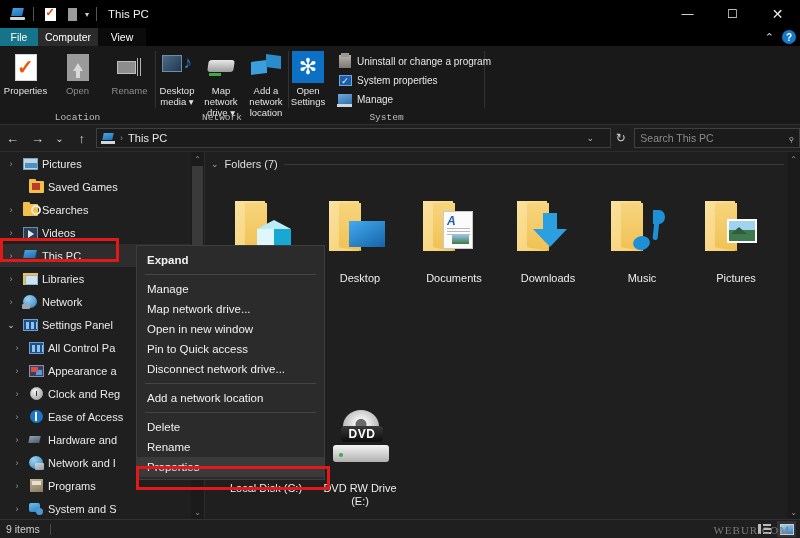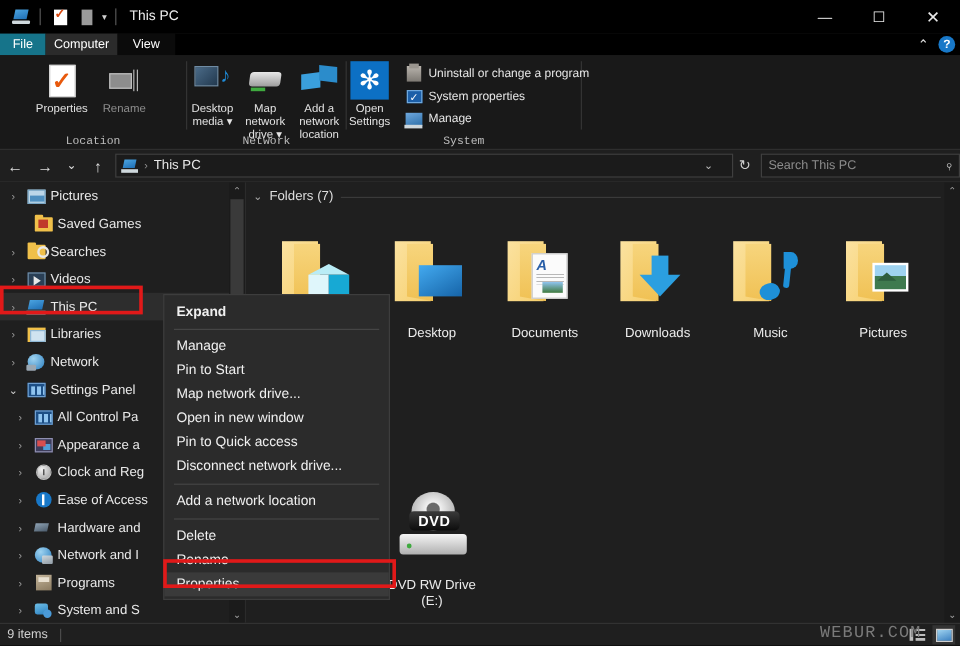--- a/index.html
+++ b/index.html
@@ -328,22 +328,22 @@
   .view-btns { position:absolute; right:4px; display:flex; gap:3px; align-items:center; }
   .vb { width:19px;height:16px;display:flex;align-items:center;justify-content:center; }
   .vb.active { background:#333; }
   .vb-details { width:13px;height:10px;position:relative; }
   .vb-details::before{content:"";position:absolute;left:0;top:0;width:3px;height:10px;background:#bdbdbd;}
   .vb-details::after{content:"";position:absolute;left:5px;top:0;width:8px;height:10px;
     background:repeating-linear-gradient(180deg,#bdbdbd 0 2px,transparent 2px 4px);}
   .vb-icons { width:14px;height:11px;background:linear-gradient(160deg,#9fd3f0,#3a7fc0);
     border:1px solid #cfcfcf; }
   .watermark {
-    position:absolute; right:32px; bottom:2px; font-size:14px; color:#7a7a7a;
-    letter-spacing:1px; font-family:Liberation Mono, monospace;
+    position:absolute; right:10px; bottom:2px; font-size:11px; color:#7a7a7a;
+    letter-spacing:1px; font-family:Liberation Serif, serif;
   }
 </style>
 </head>
 <body>
 
 <div class="window">
 
   <div class="titlebar">
     <div class="qat">
       <div class="qat-icon">
@@ -379,20 +379,26 @@
 
   <div class="ribbon">
 
     <div class="group" style="width:155px">
       <div class="group-items">
         <div class="big-btn">
           <div class="icon-48">
               <div class="ic-props"></div>
             </div>
           <div class="lbl">Properties</div>
+        </div>
+        <div class="big-btn">
+          <div class="icon-48">
+              <div class="ic-open"></div>
+            </div>
+          <div class="lbl dim">Open</div>
         </div>
         <div class="big-btn">
           <div class="icon-48">
               <div class="ic-rename"></div>
             </div>
           <div class="lbl dim">Rename</div>
         </div>
       </div>
       <div class="group-label">Location</div>
     </div>
@@ -741,21 +747,20 @@
         <div class="arr">⌃</div>
         <div class="arr bottom">⌄</div>
       </div>
     </div>
   </div>
 
   <div class="ctxmenu">
     <div class="ctx-item bold">Expand</div>
     <div class="ctx-sep"></div>
     <div class="ctx-item">Manage</div>
-    <div class="ctx-item">Pin to Start</div>
     <div class="ctx-item">Map network drive...</div>
     <div class="ctx-item">Open in new window</div>
     <div class="ctx-item">Pin to Quick access</div>
     <div class="ctx-item">Disconnect network drive...</div>
     <div class="ctx-sep"></div>
     <div class="ctx-item">Add a network location</div>
     <div class="ctx-sep"></div>
     <div class="ctx-item">Delete</div>
     <div class="ctx-item">Rename</div>
     <div class="ctx-item hovered">Properties</div>

